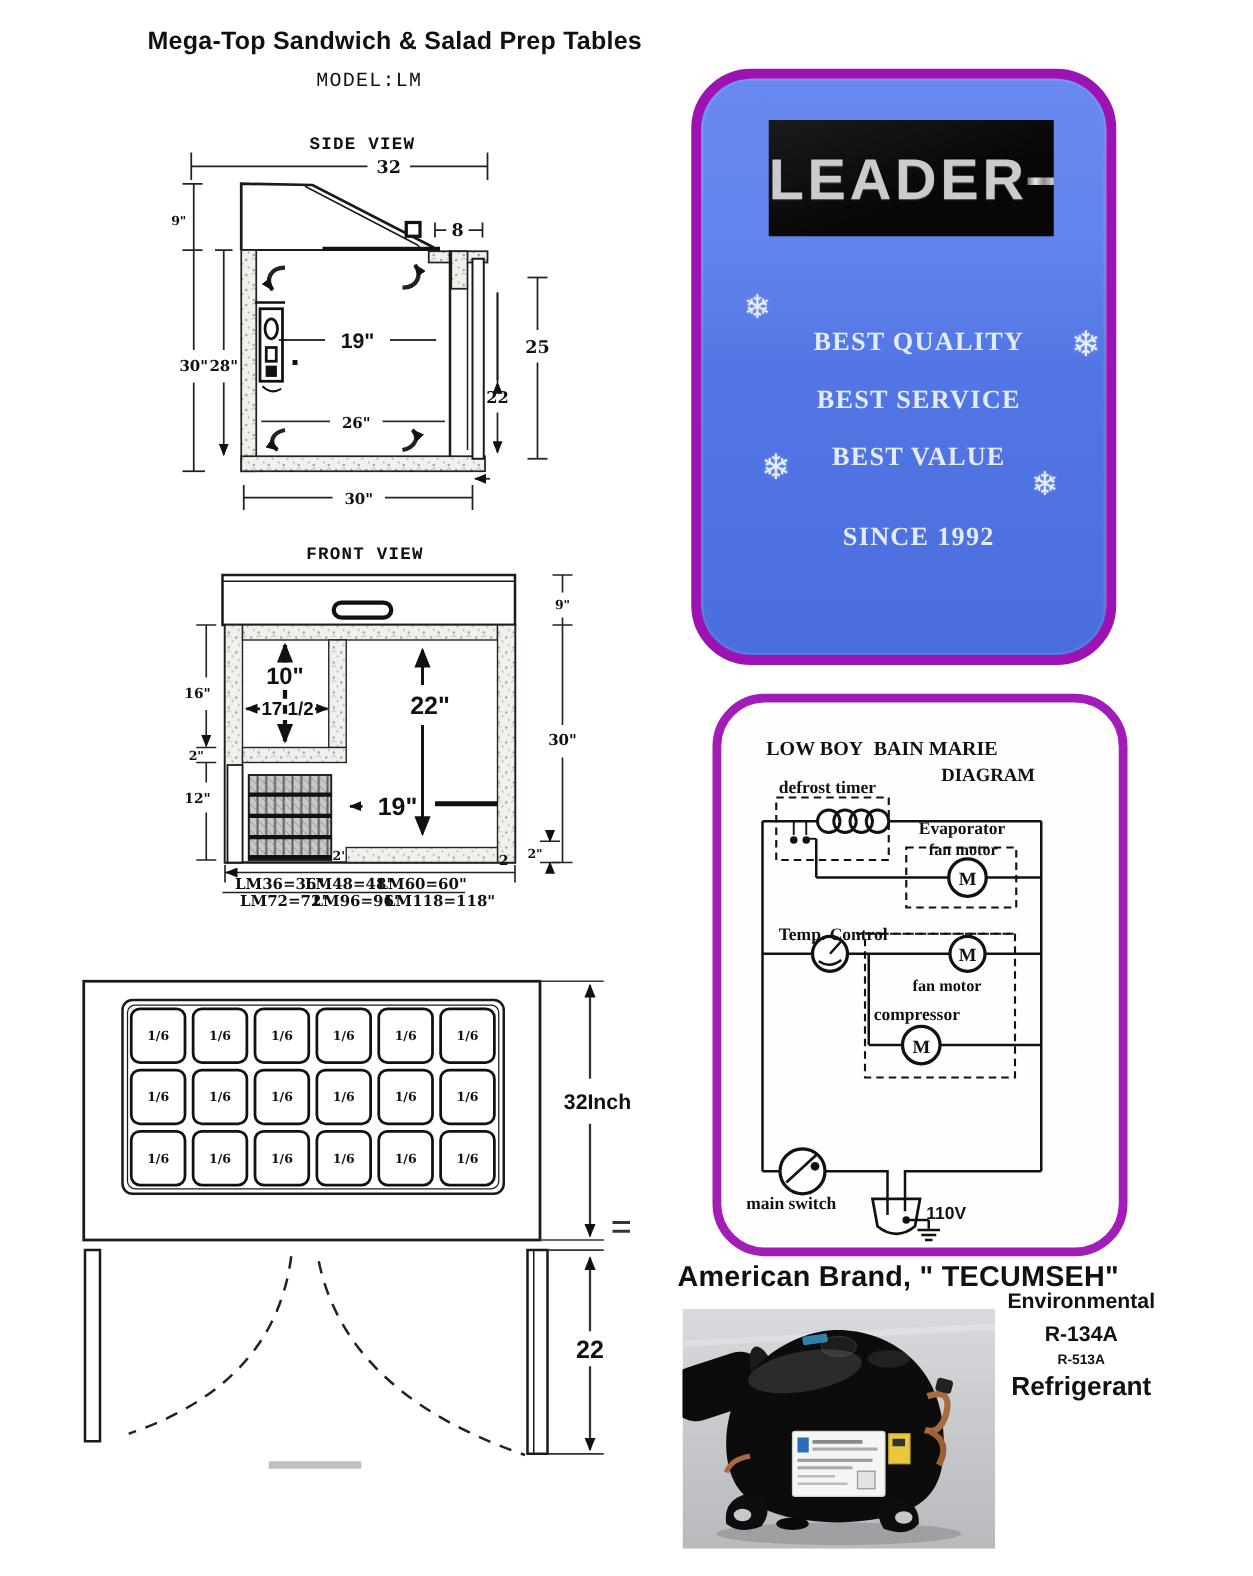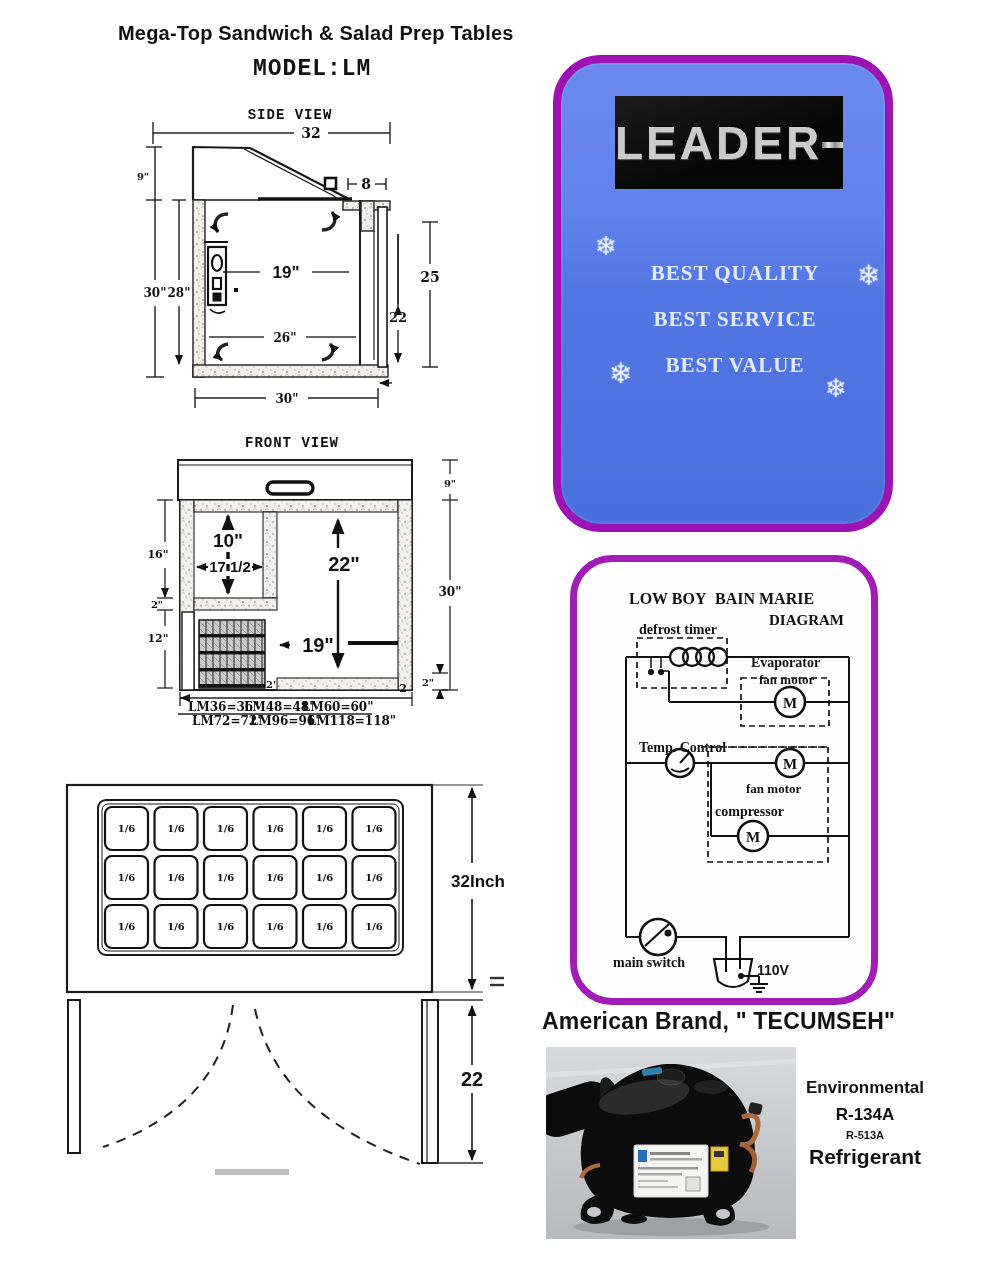--- a/index.html
+++ b/index.html
@@ -2,21 +2,21 @@
 <html><head>
 <meta charset="utf-8">
 <style>
   html,body{margin:0;padding:0;background:#fff;}
   #page{position:relative;width:1002px;height:1261px;background:#ffffff;overflow:hidden;
         font-family:"Liberation Sans",sans-serif;color:#111;}
   .abs{position:absolute;}
 
   
   #main-title{left:118px;top:22px;font-size:20px;font-weight:700;letter-spacing:.2px;}
-  #model-line{left:253px;top:56px;font-family:"Liberation Mono",monospace;font-weight:700;font-size:23px;letter-spacing:1px;}
+  #model-line{left:253px;top:56px;font-family:"Liberation Mono",monospace;font-weight:400;font-size:16px;letter-spacing:1px;}
 
   svg text{fill:#111;}
   .mh{font-family:"Liberation Mono",monospace;font-weight:700;letter-spacing:1px;}
   .sd{font-family:"DejaVu Serif",serif;font-weight:700;}
   .bd{font-family:"Liberation Sans",sans-serif;font-weight:700;}
   .wl{font-family:"Liberation Serif",serif;font-weight:700;}
 
   
   #promo-box{left:553px;top:55px;width:340px;height:477px;box-sizing:border-box;
     border:8px solid #9c12b2;border-radius:48px;
@@ -26,27 +26,27 @@
     display:flex;flex-direction:row;align-items:center;justify-content:center;}
   #leader-text{font-size:46px;font-weight:700;letter-spacing:3px;color:#cbcbcb;line-height:1;
     text-shadow:0 1px 1px rgba(255,255,255,.35),0 -1px 1px rgba(0,0,0,.8);}
   #leader-bar{width:196px;height:6px;margin-top:4px;
     background:linear-gradient(90deg,#6f6f6f,#e9e9e9 30%,#8d8d8d 62%,#d6d6d6);}
   .promo-line{left:0;width:100%;text-align:center;font-family:"Liberation Serif",serif;
     font-weight:700;font-size:21px;letter-spacing:1px;color:#e3ebfb;margin-left:12px;}
   .snow{font-family:"DejaVu Sans",sans-serif;color:#e6edfd;text-shadow:0 0 2px rgba(255,255,255,.5);}
 
   
-  #wiring-box{left:570px;top:555px;width:308px;height:450px;box-sizing:border-box;
-    border:7px solid #a21cb8;border-radius:42px;background:#fefefe;padding-left:16px;}
+  #wiring-box{left:570px;top:555px;width:332px;height:450px;box-sizing:border-box;
+    border:7px solid #a21cb8;border-radius:42px;background:#fefefe;}
 
   
   #comp-heading{left:542px;top:1008px;font-size:23px;font-weight:700;letter-spacing:.2px;}
   #comp-photo{left:546px;top:1047px;width:250px;height:192px;}
-  #env-block{left:793px;top:1078px;width:144px;text-align:center;}
+  #env-block{left:793px;top:1031px;width:144px;text-align:center;}
   #env-block .e1{font-size:17px;font-weight:700;}
   #env-block .e2{font-size:17px;font-weight:700;margin-top:7px;}
   #env-block .e3{font-size:11px;font-weight:700;margin-top:4px;}
   #env-block .e4{font-size:21px;font-weight:700;margin-top:4px;}
 </style>
 </head>
 <body>
 
 <div id="page">
 
@@ -275,20 +275,21 @@
       <div id="leader-text">LEADER</div>
       <div id="leader-bar"></div>
     </div>
     <div class="abs snow" style="left:34px;top:168px;font-size:26px">❄</div>
     <div class="abs snow" style="left:296px;top:196px;font-size:28px">❄</div>
     <div class="abs snow" style="left:48px;top:294px;font-size:28px">❄</div>
     <div class="abs snow" style="left:264px;top:310px;font-size:26px">❄</div>
     <div class="abs promo-line" style="top:198px">BEST QUALITY</div>
     <div class="abs promo-line" style="top:244px">BEST SERVICE</div>
     <div class="abs promo-line" style="top:290px">BEST VALUE</div>
+    <div class="abs promo-line" style="top:354px">SINCE 1992</div>
   </div>
 
   <div class="abs" id="wiring-box">
     <svg width="294" height="436" viewBox="0 0 294 436">
       <g>
         <text class="wl" x="36" y="42" font-size="16">LOW BOY</text>
         <text class="wl" x="122" y="42" font-size="16">BAIN MARIE</text>
         <text class="wl" x="176" y="63" font-size="15">DIAGRAM</text>
       </g>
       <g stroke="#111" stroke-width="2" fill="none">

